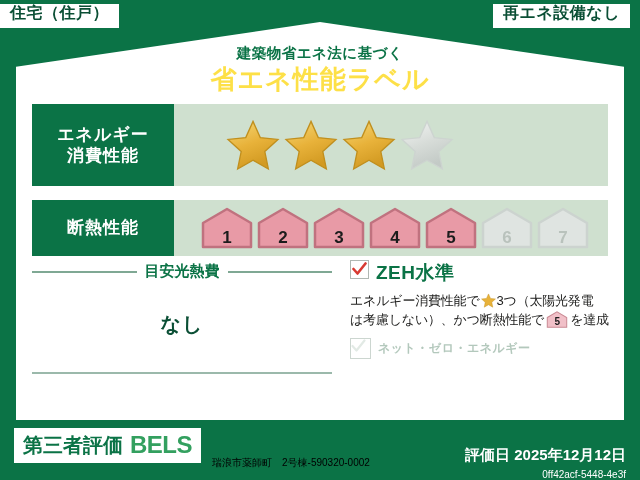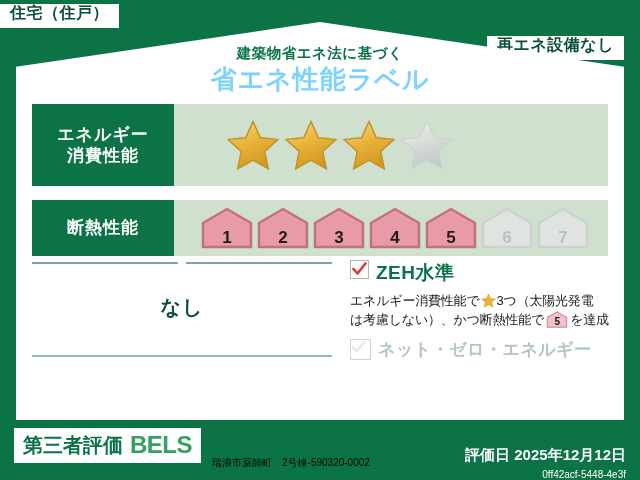--- a/index.html
+++ b/index.html
@@ -25,21 +25,21 @@
     color: #0b4f35;
     font-weight: bold;
     font-size: 16px;
     letter-spacing: 0.5px;
     padding: 1px 10px 7px 10px;
     line-height: 1;
     white-space: nowrap;
     box-sizing: border-box;
   }
   #badge-left  { left: 0px;  border-right: 0; }
-  #badge-right { right: 16px; border-left: 0; margin-top: 32px; }
+  #badge-right { right: 10px; border-left: 0; }
 
   
   .roof {
     position: absolute;
     top: 22px;
     left: 16px;
     width: 608px;
     height: 86px;
     background: #ffffff;
     clip-path: polygon(50% 0%, 100% 52%, 100% 100%, 0% 100%, 0% 52%);
@@ -65,21 +65,21 @@
     letter-spacing: 0.5px;
   }
   .title-main {
     position: absolute;
     top: 62px;
     left: 0;
     width: 640px;
     text-align: center;
     font-size: 26px;
     font-weight: bold;
-    color: #7dd3fc;
+    color: #fde047;
     letter-spacing: 1px;
   }
 
   
   .rating-row {
     position: absolute;
     left: 32px;
     display: flex;
     align-items: stretch;
   }
@@ -227,21 +227,21 @@
   }
   .netzero-box {
     width: 19px;
     height: 19px;
     border: 1.6px solid #ccd6d0;
     background: #ffffff;
     flex: none;
     position: relative;
   }
   .netzero-text {
-    font-size: 17px;
+    font-size: 12px;
     font-weight: bold;
     color: #b3c8bc;
     letter-spacing: 0.5px;
     text-align: right;
   }
 
   
   #footer {
     position: absolute;
     left: 0;
@@ -401,20 +401,21 @@
             <polygon points="3,16 27,2 51,16 51,40 3,40" fill="#dfe4e1" stroke="#ccd3cf" stroke-width="2.5" stroke-linejoin="round"></polygon>
           </svg>
           <span class="house-num">7</span>
         </div>
       </div>
   </div>
 
   <div id="cost-block">
     <div class="cost-head">
       <span class="rule"></span>
+      <span>目安光熱費</span>
       <span class="rule"></span>
     </div>
     <div class="cost-value">なし</div>
     <div class="cost-rule-bottom"></div>
   </div>
 
   <div id="zeh-block">
     <div class="zeh-title-row">
       <span class="checkbox">
         <svg width="15" height="15" viewBox="0 0 15 15">

